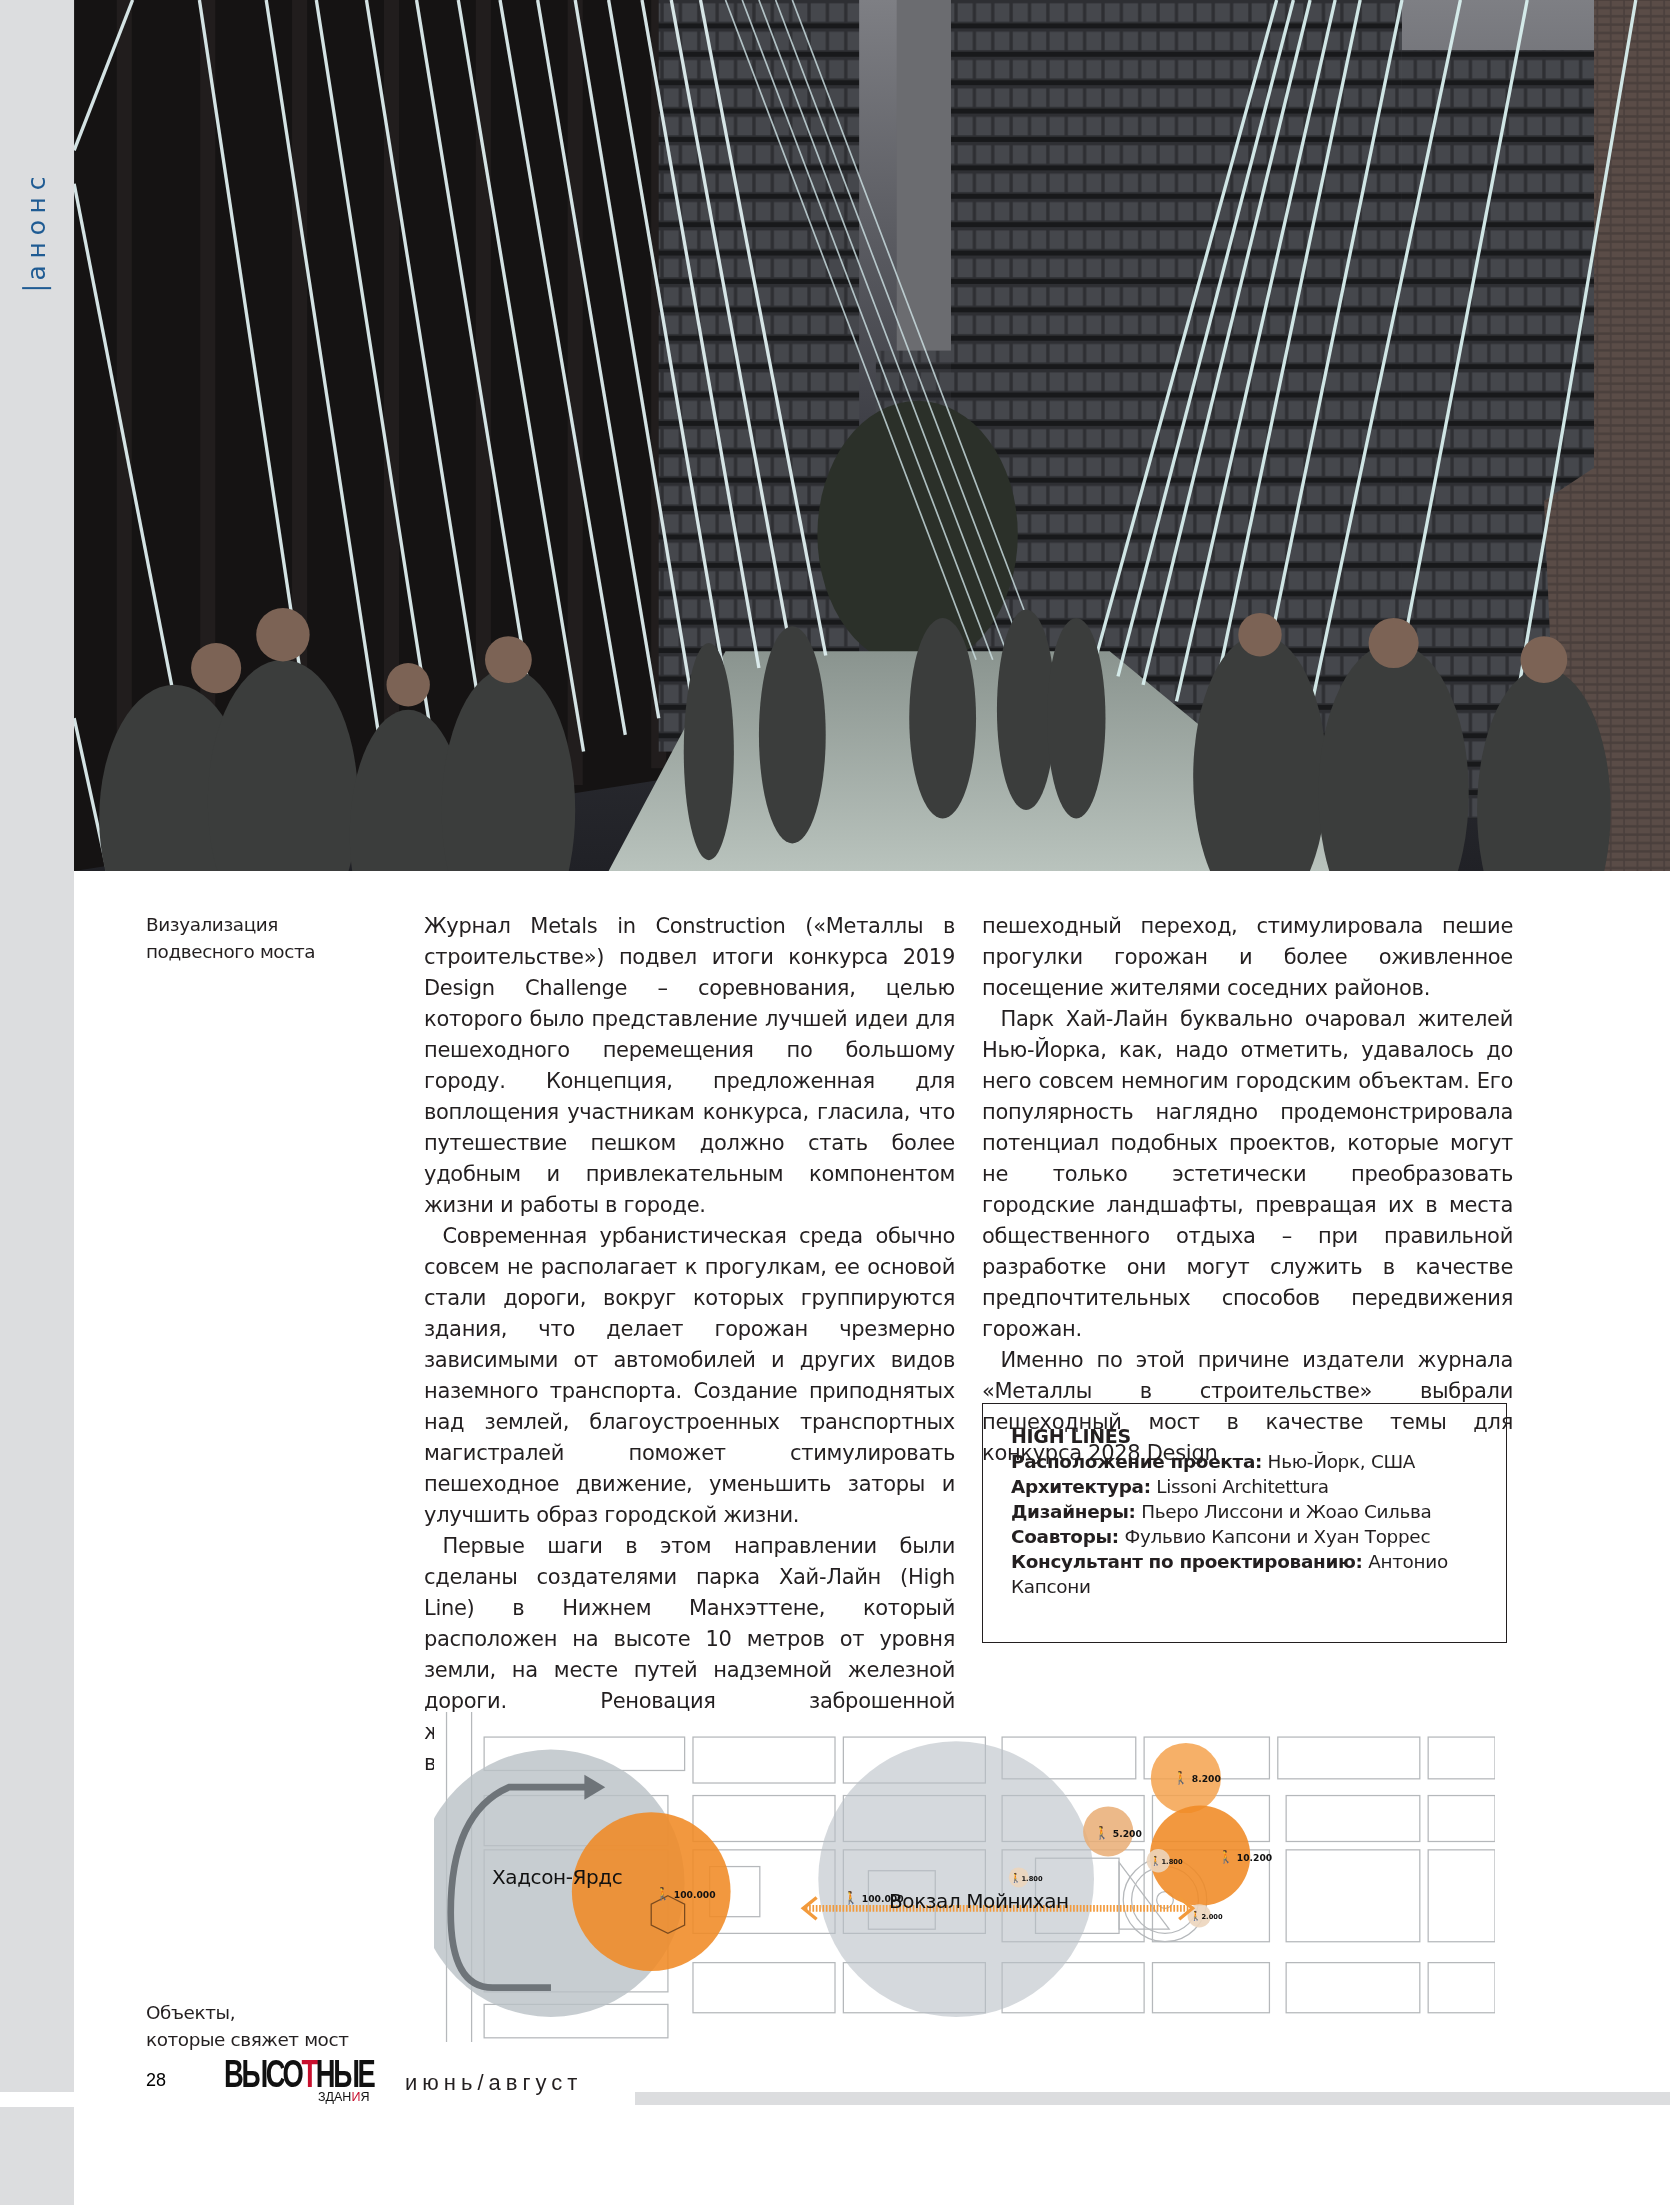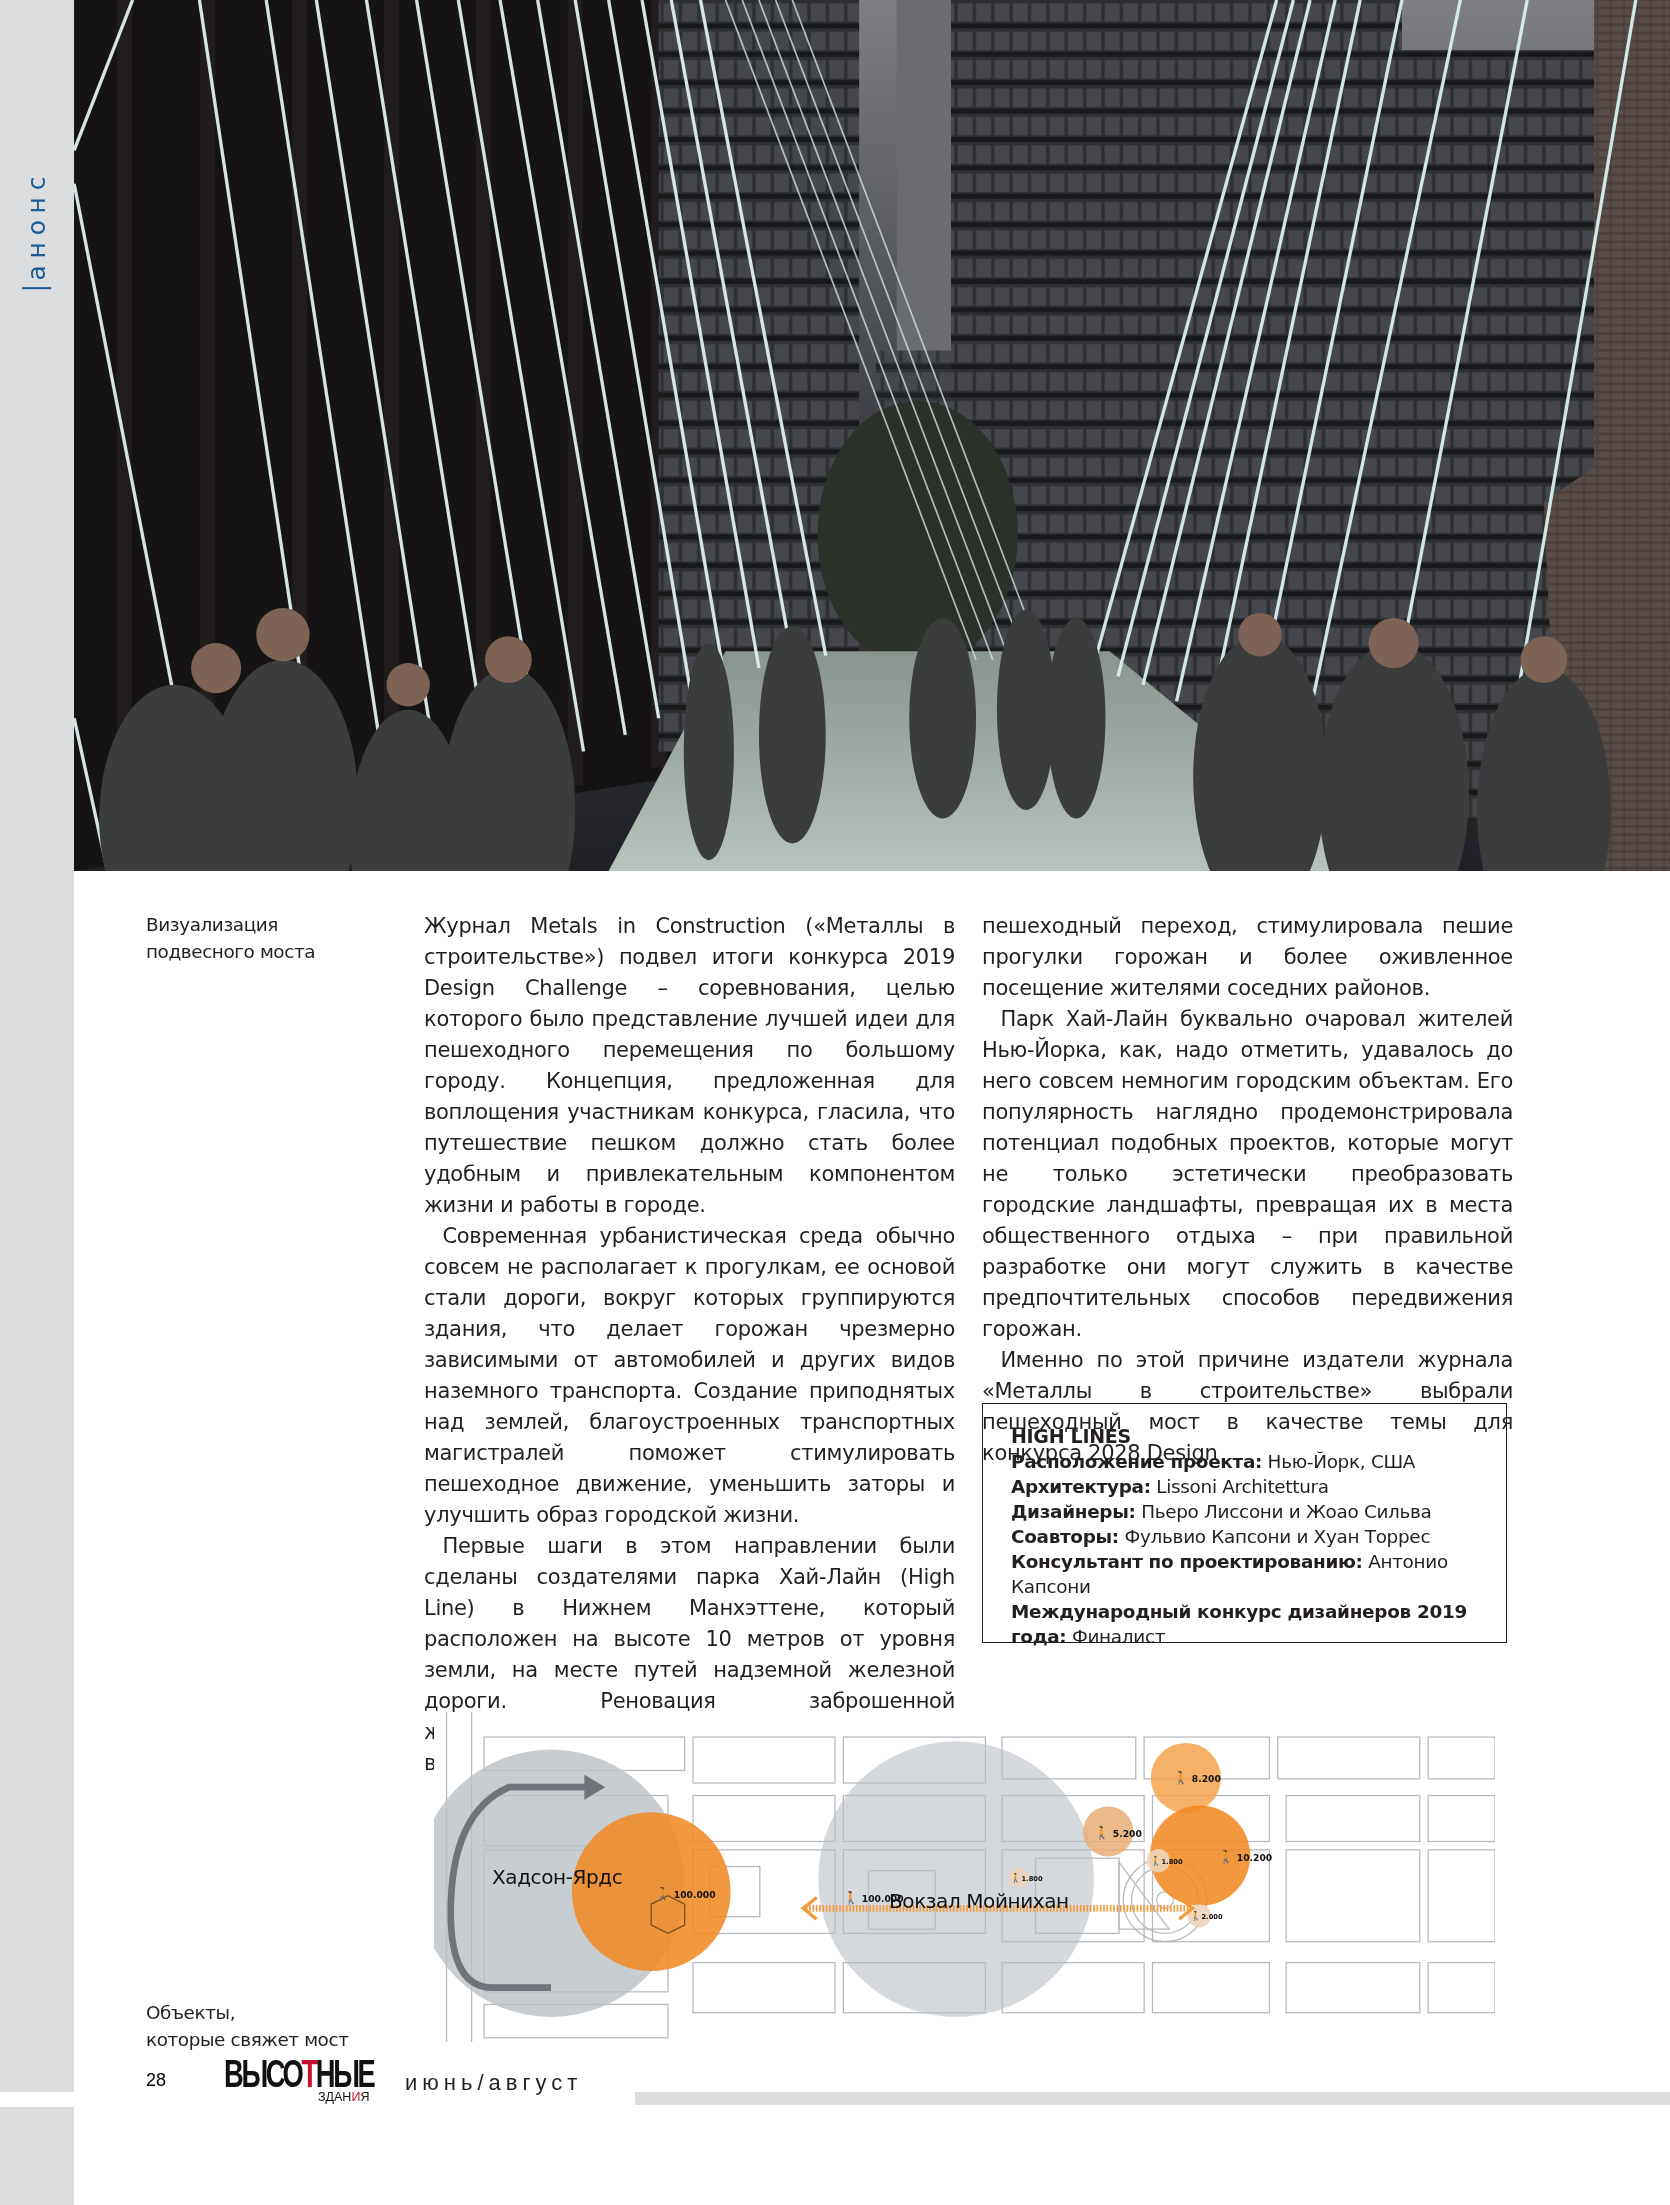--- a/index.html
+++ b/index.html
@@ -203,21 +203,20 @@
   <p class="ind">Именно по этой причине издатели журнала «Металлы в строительстве» выбрали пешеходный мост в качестве темы для конкурса 2028 Design</p>
 </div>
 
 <div class="info-box">
   <div class="title">HIGH LINES</div>
   <div><b>Расположение проекта:</b> <span>Нью-Йорк, США</span></div>
   <div><b>Архитектура:</b> <span>Lissoni Architettura</span></div>
   <div><b>Дизайнеры:</b> <span>Пьеро Лиссони и Жоао Сильва</span></div>
   <div><b>Соавторы:</b> <span>Фульвио Капсони и Хуан Торрес</span></div>
   <div><b>Консультант по проектированию:</b> <span>Антонио Капсони</span></div>
-  <div><b>Международный конкурс дизайнеров 2019 года:</b> <span>Финалист</span></div>
 </div>
 
 <div class="map">
   <svg width="1061" height="330" viewBox="0 0 1270 395" xmlns="http://www.w3.org/2000/svg">
     <g fill="none" stroke="#b5b8bb" stroke-width="1.5">
 
       <rect x="60" y="30" width="240" height="40"></rect>
       <rect x="310" y="30" width="170" height="55"></rect>
       <rect x="490" y="30" width="170" height="55"></rect>
       <rect x="680" y="30" width="160" height="50"></rect>

